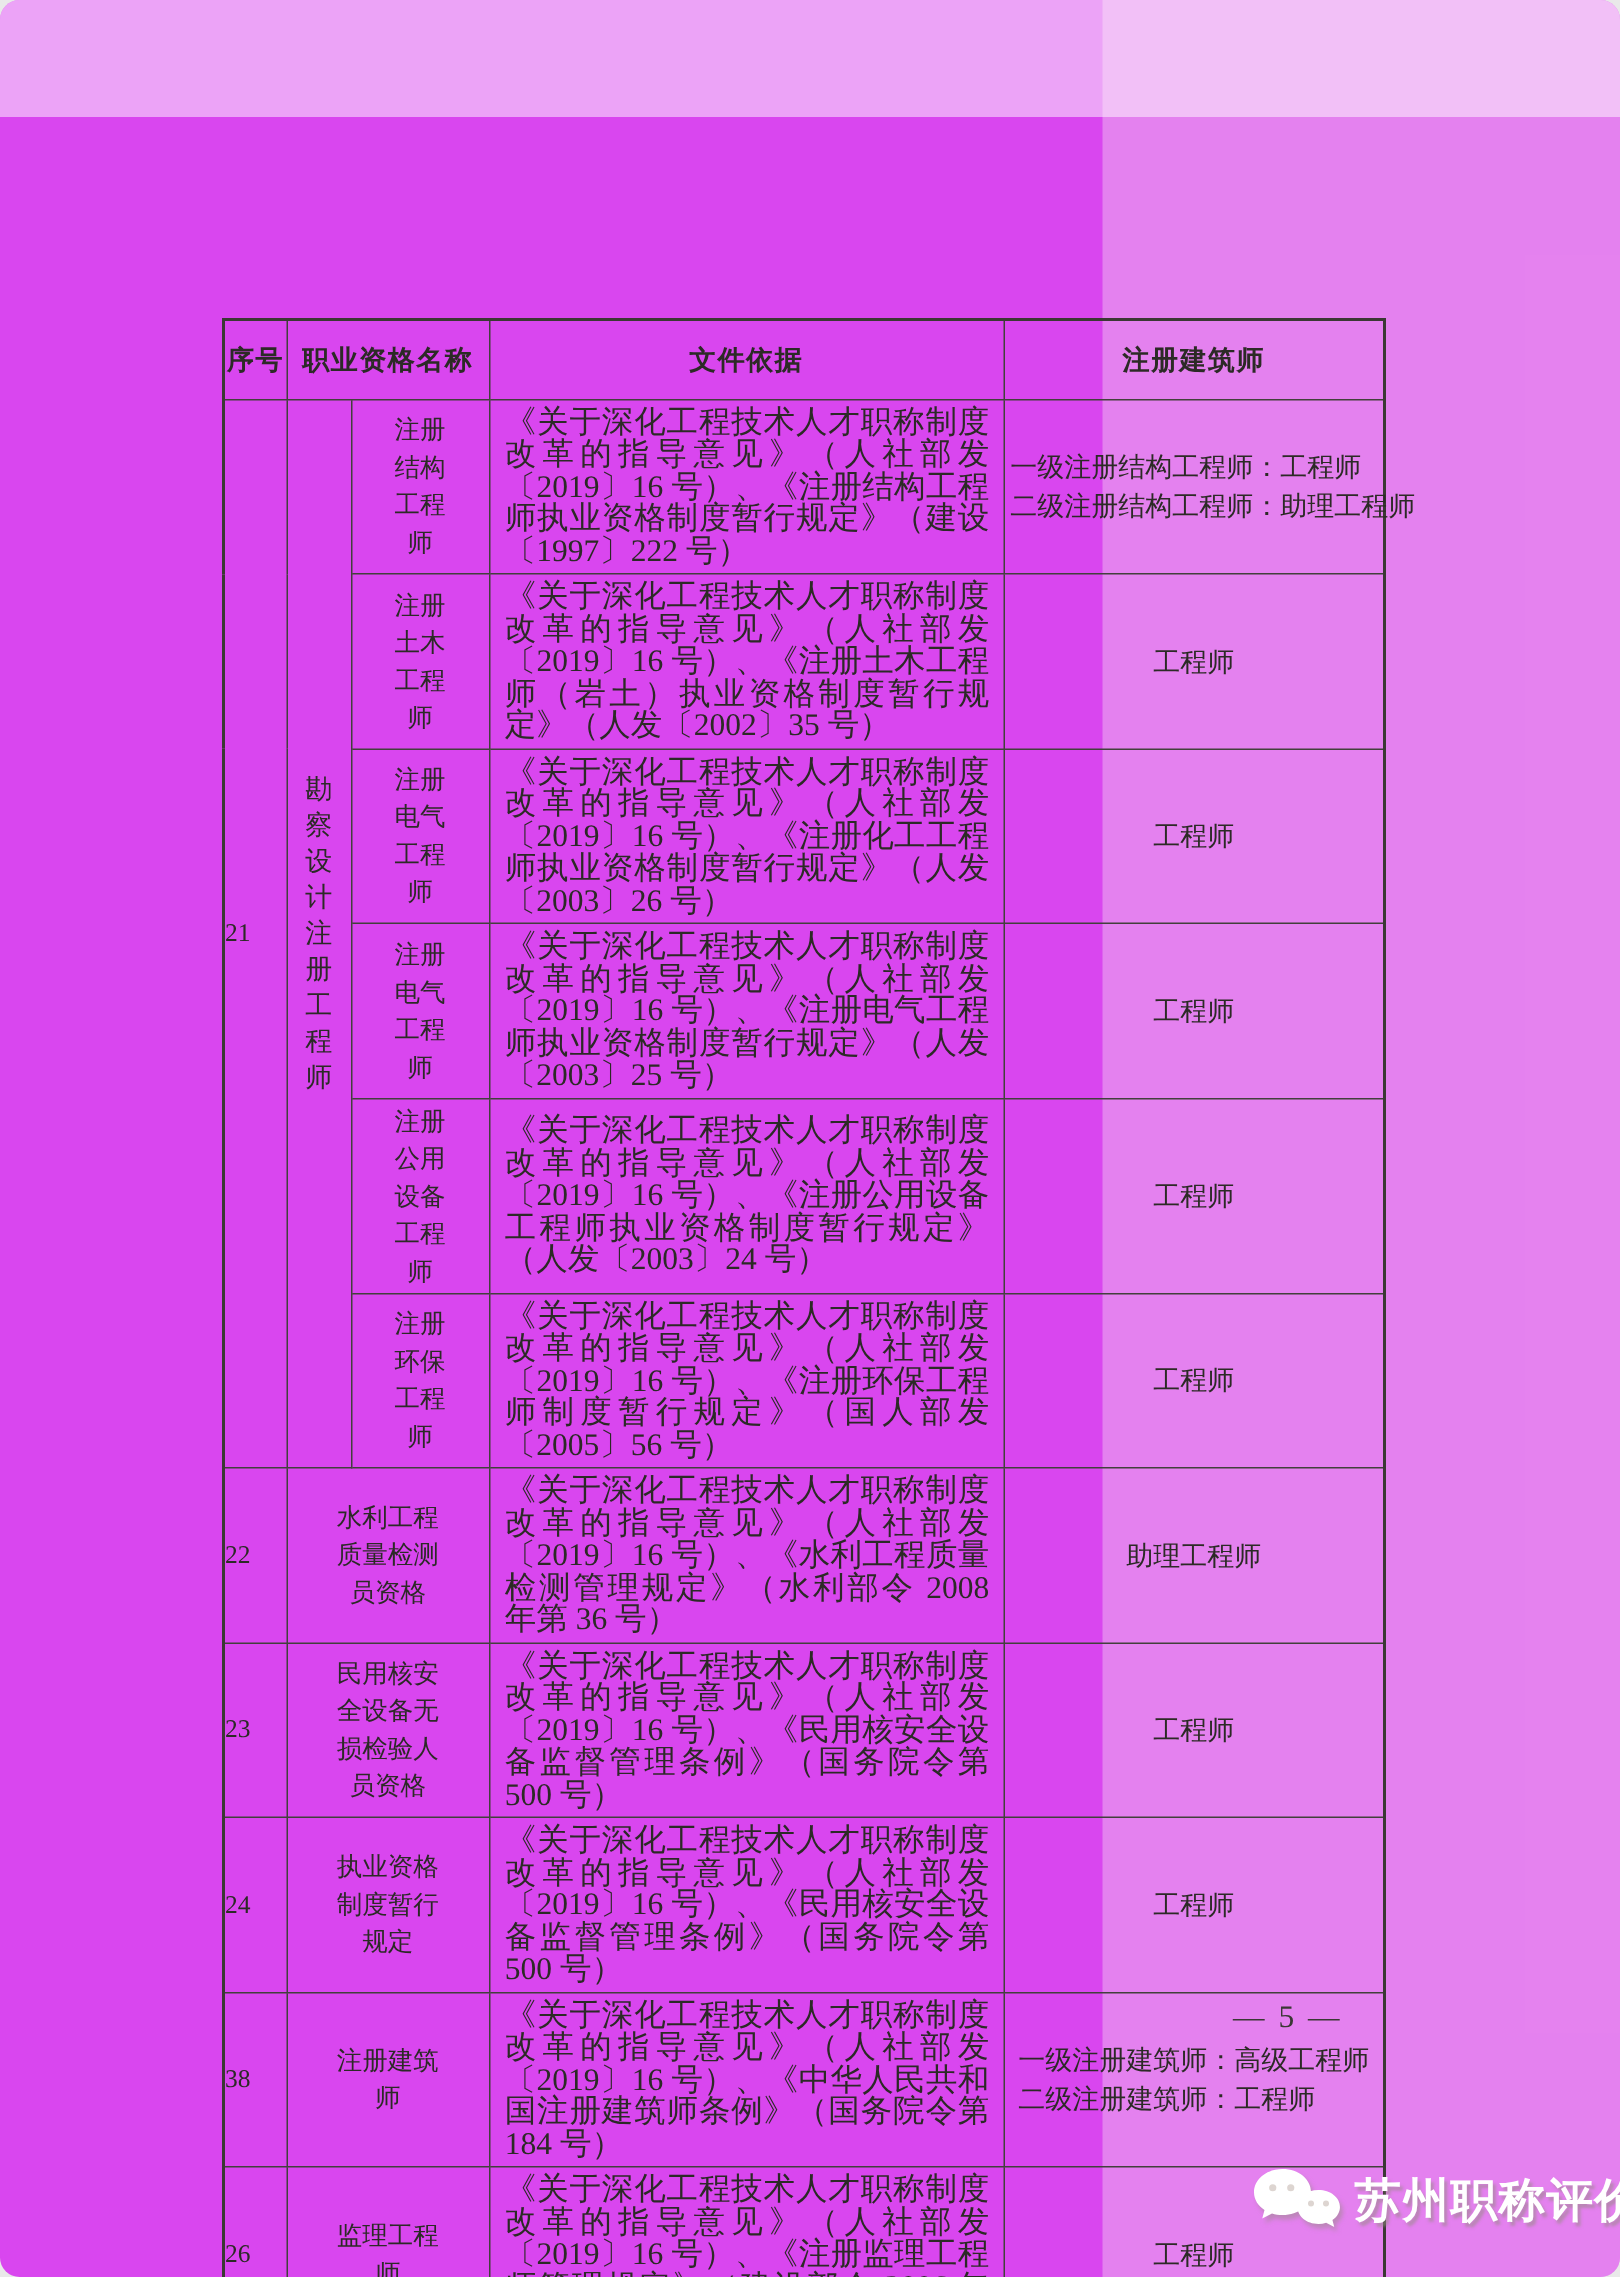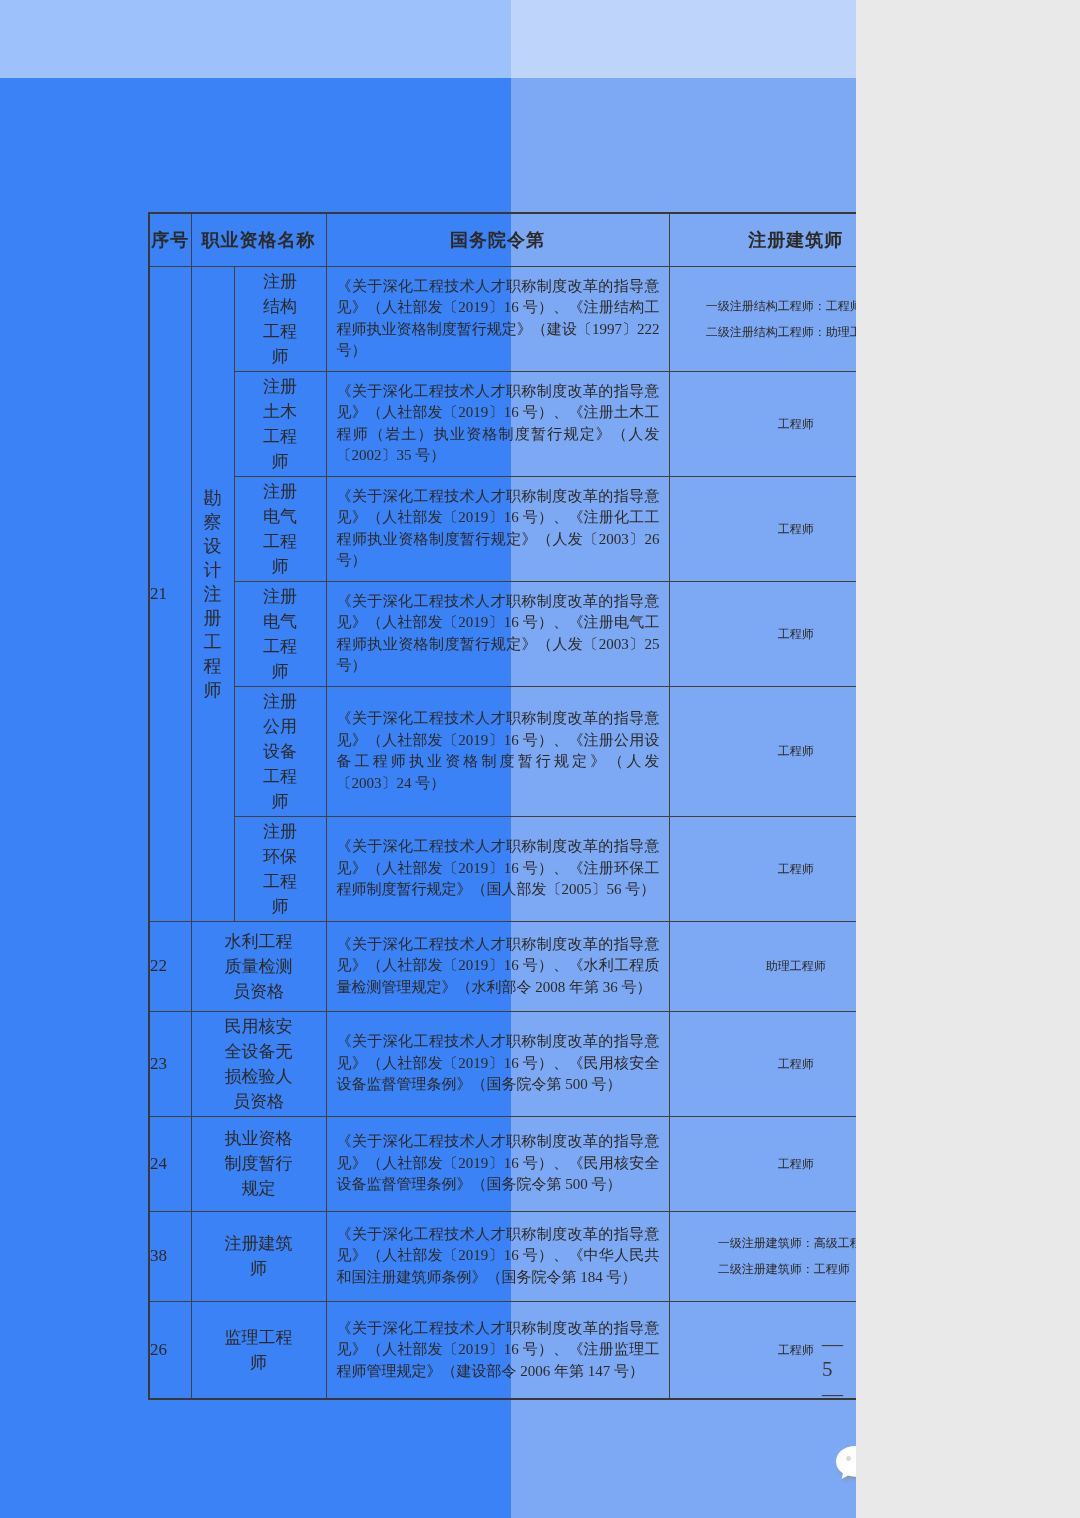--- a/index.html
+++ b/index.html
@@ -1,23 +1,24 @@
 <!DOCTYPE html>
 <html><head>
 <meta charset="utf-8">
 <style>
   * { margin:0; padding:0; box-sizing:border-box; }
   html,body { background:#e9e9e9; }
   .page {
     position:relative;
-    width:856px; height:1518px;
-    background:#3b82f6;
+    width:1080px; height:1518px;
+    background:#d946ef;
     font-family:"Liberation Serif","DejaVu Serif",serif;
     color:#2c2a26;
     overflow:hidden;
+    border-radius:13px;
   }
   .page::before{ 
     content:""; position:absolute; top:0; right:0; width:345px; height:100%;
     background:rgba(250,241,240,0.35); pointer-events:none;
   }
   .page::after{ 
     content:""; position:absolute; top:0; left:0; width:100%; height:78px;
     background:rgba(255,255,255,0.5); pointer-events:none;
   }
   table.qual-table{
@@ -39,24 +40,24 @@
   td.no-cell{ font-size:17px; }
   td.group-cell{ text-align:center; }
   .vertical-text{
     width:19px; margin:12px auto;
     font-size:18px; line-height:24px;
     word-break:break-all; text-align:center;
   }
   td.name-cell{ text-align:center; line-height:25px; padding:2px 27px;margin-left:36px; }
   td.basis-cell{
     text-align:justify; padding:4px 9px 4px 10px;
-    font-size:15px; line-height:21.5px;
+    font-size:21px; line-height:21.5px;
   }
   td.title-cell{ text-align:center; padding:2px 4px; }
-  .title-lines{ display:inline-block; text-align:left; font-size:12px; line-height:26px; }
+  .title-lines{ display:inline-block; text-align:left; font-size:18px; line-height:26px; }
   .title-lines div{ white-space:nowrap; }
   .page-number{
     position:absolute; left:822px; top:1332px;
     font-size:21px; letter-spacing:2px; color:#3a3834;
   }
   .watermark{
     position:absolute; left:833px; top:1442px;
     display:flex; align-items:center; gap:8px;
   }
   .watermark .wm-text{
@@ -78,21 +79,21 @@
       <col style="width:42px">
         <col style="width:43px">
         <col style="width:92px">
       <col style="width:343px">
         <col style="width:254px">
     </colgroup>
     <thead>
       <tr style="height:53px">
         <th>序号</th>
         <th colspan="2">职业资格名称</th>
-        <th>国务院令第</th>
+        <th>文件依据</th>
         <th>注册建筑师</th>
       </tr>
     </thead>
     <tbody>
       <tr style="height:88px">
         <td class="no-cell" rowspan="6">21</td>
         <td class="group-cell" rowspan="6">
           <div class="vertical-text">勘察设计注册工程师</div>
         </td>
         <td class="name-cell">注册结构工程师</td>

